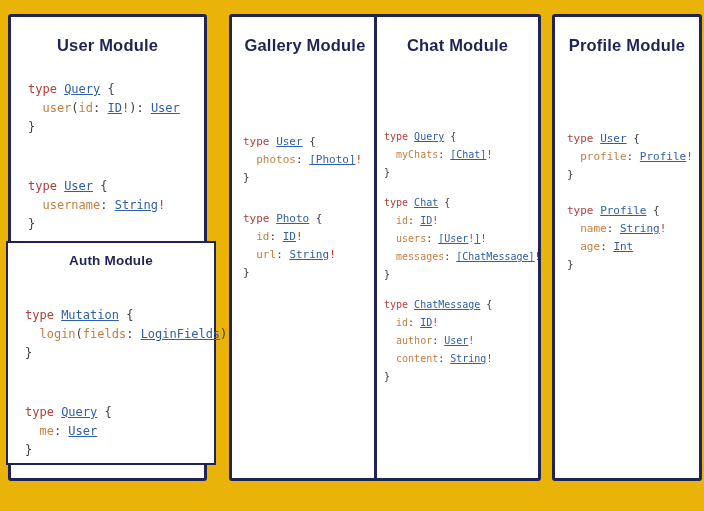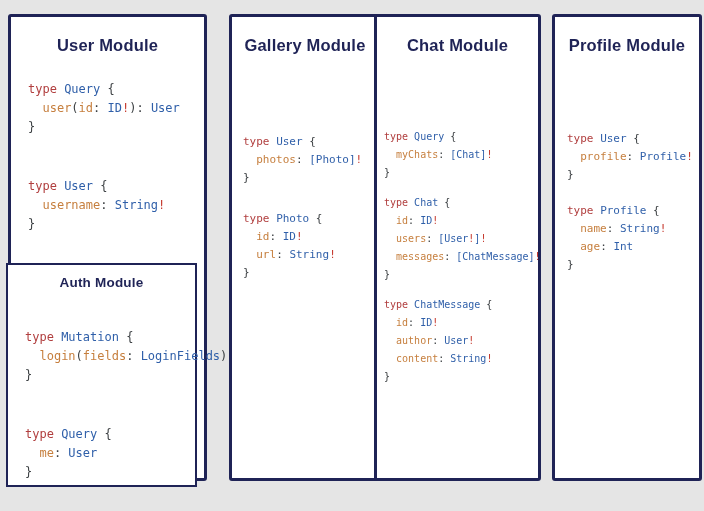--- a/index.html
+++ b/index.html
@@ -1,17 +1,17 @@
 <!DOCTYPE html>
 <html style="--navy: #1f2356; --kw: #b13f3f; --ty: #2f5fa9; --fd: #c67f3e; --pu: #3c4043; --bg: #c63a2f;"><head>
 <meta charset="utf-8">
 <style>
   html,body{margin:0;padding:0;background:#ffffff;}
   body{width:704px;height:511px;overflow:hidden;font-family:"Liberation Sans",sans-serif;}
-  .canvas{position:relative;width:704px;height:511px;background:#e5e5e5;}
+  .canvas{position:relative;width:704px;height:511px;background:#eab308;}
 
   .panel{
     position:absolute;top:14px;height:467px;box-sizing:border-box;
     border:3px solid var(--navy);border-radius:3px;background:#fff;
   }
   #panel-user{left:8px;width:199px;}
   #panel-gallery{left:229px;width:152px;}
   #panel-chat{left:374px;width:167px;}
   #panel-profile{left:552px;width:150px;}
 
@@ -27,29 +27,29 @@
   #panel-user  .codearea{left:17px;top:63px;font-size:12px;line-height:19px;}
   #panel-user  .code-block{margin-bottom:40px;}
   #panel-gallery .codearea{left:11px;top:116px;font-size:11px;line-height:18px;}
   #panel-gallery .code-block{margin-bottom:23px;}
   #panel-chat  .codearea{left:7px;top:111px;font-size:10px;line-height:18px;}
   #panel-chat  .code-block{margin-bottom:12px;}
   #panel-profile .codearea{left:12px;top:113px;font-size:11px;line-height:18px;}
   #panel-profile .code-block{margin-bottom:18px;}
 
   .auth-box{
-    position:absolute;left:-5px;top:246px;width:191px;height:224px;box-sizing:border-box;
+    position:absolute;left:-5px;top:224px;width:210px;height:224px;box-sizing:border-box;
     border:2.5px solid var(--navy);background:#fff;
   }
   .auth-box .panel-title{margin-top:10px;font-size:13.5px;}
   .auth-box .codearea{left:11px;top:34px;font-size:8px;line-height:15.5px;}
   .auth-box .code-block{margin-bottom:13px;}
 
   .tok-kw{color:var(--kw);margin-top:9px;}
-  .tok-ty{color:var(--ty);}
+  .tok-ty{color:var(--ty);text-decoration:underline;}
   .tok-fd{color:var(--fd);}
   .tok-pu{color:var(--pu);}
   .tok-bg{color:var(--bg);}
 </style>
 </head>
 <body>
 
 <div class="canvas">
 
   <div class="panel" id="panel-user">

